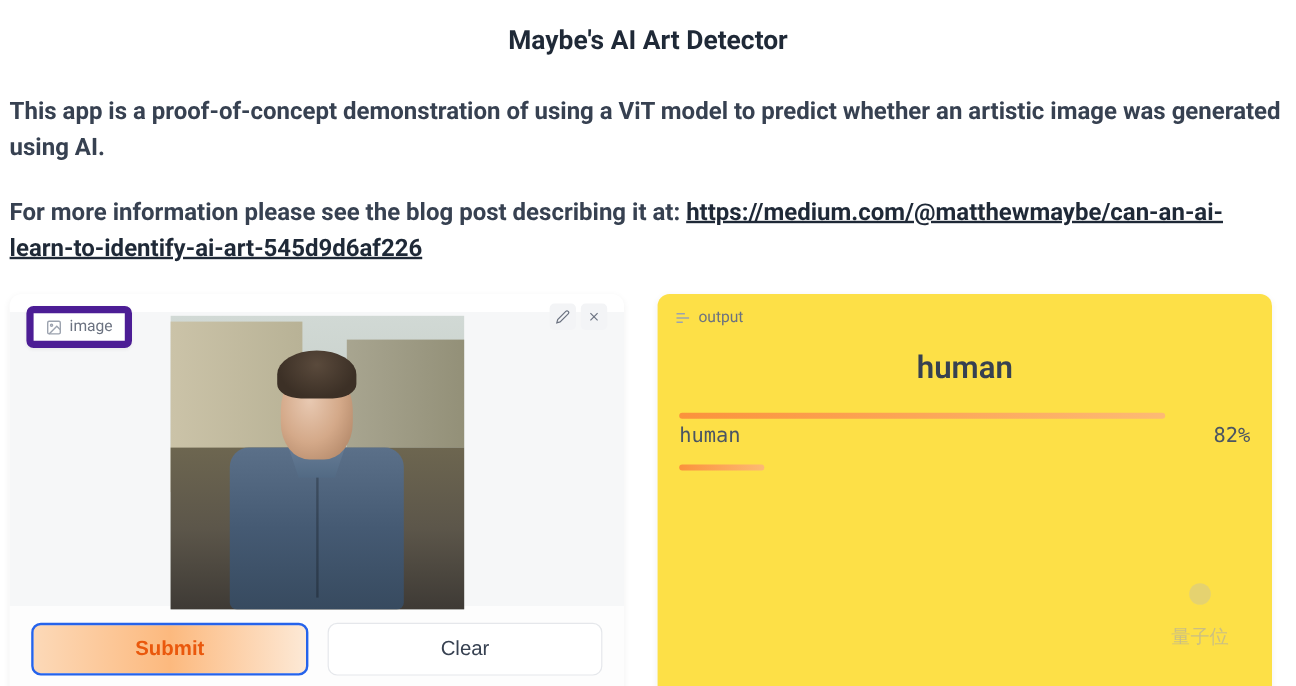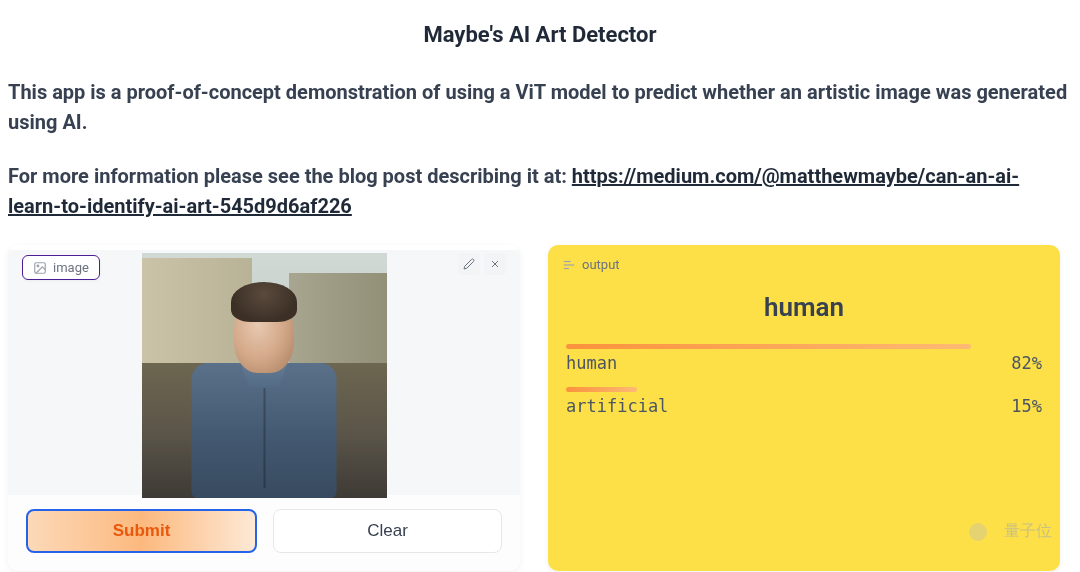--- a/index.html
+++ b/index.html
@@ -61,21 +61,21 @@
       position: relative;
     }
     .panel-header-tab {
       display: inline-flex;
       align-items: center;
       gap: 6px;
       padding: 2px 0;
     }
     .panel-header-tab-left {
       background: #fff;
-      border: 1px solid #4c1d95;
+      border: 6px solid #4c1d95;
       border-radius: 6px;
       padding: 4px 10px;
       box-shadow: 0 1px 3px rgba(0,0,0,0.05);
     }
     .panel-label {
       font-size: 13px;
       color: #6b7280;
     }
     .panel-header-icon {
       width: 14px;
@@ -254,28 +254,29 @@
     .result-line {
       display: flex;
       justify-content: space-between;
       align-items: center;
       font-size: 17px;
       color: #4b5563;
       font-family: ui-monospace, "SF Mono", Monaco, monospace;
     }
     .watermark {
       position: absolute;
-      right: 28px;
+      right: 56px;
       bottom: 30px;
       font-size: 16px;
       color: #aaaaaa;
       opacity: 0.6;
       display: flex;
       align-items: center;
       gap: 17px;
+      flex-direction: column;
     }
     .watermark-icon {
       width: 18px;
       height: 18px;
       border-radius: 50%;
       background: #bbb;
       opacity: 0.6;
     }
   </style>
 </head>
@@ -356,24 +357,20 @@
         </div>
         <div class="result-line">
           <span>human</span>
           <span>82%</span>
         </div>
       </div>
       <div class="result-row">
         <div class="progress-bar">
           <div class="fill" style="width:15%"></div>
         </div>
-        <div class="result-line">
-          <span>artificial</span>
-          <span>15%</span>
-        </div>
       </div>
     </div>
   </div>
 
 </div>
 
 <div class="watermark">
   <span class="watermark-icon"></span>
   <span>量子位</span>
 </div>

